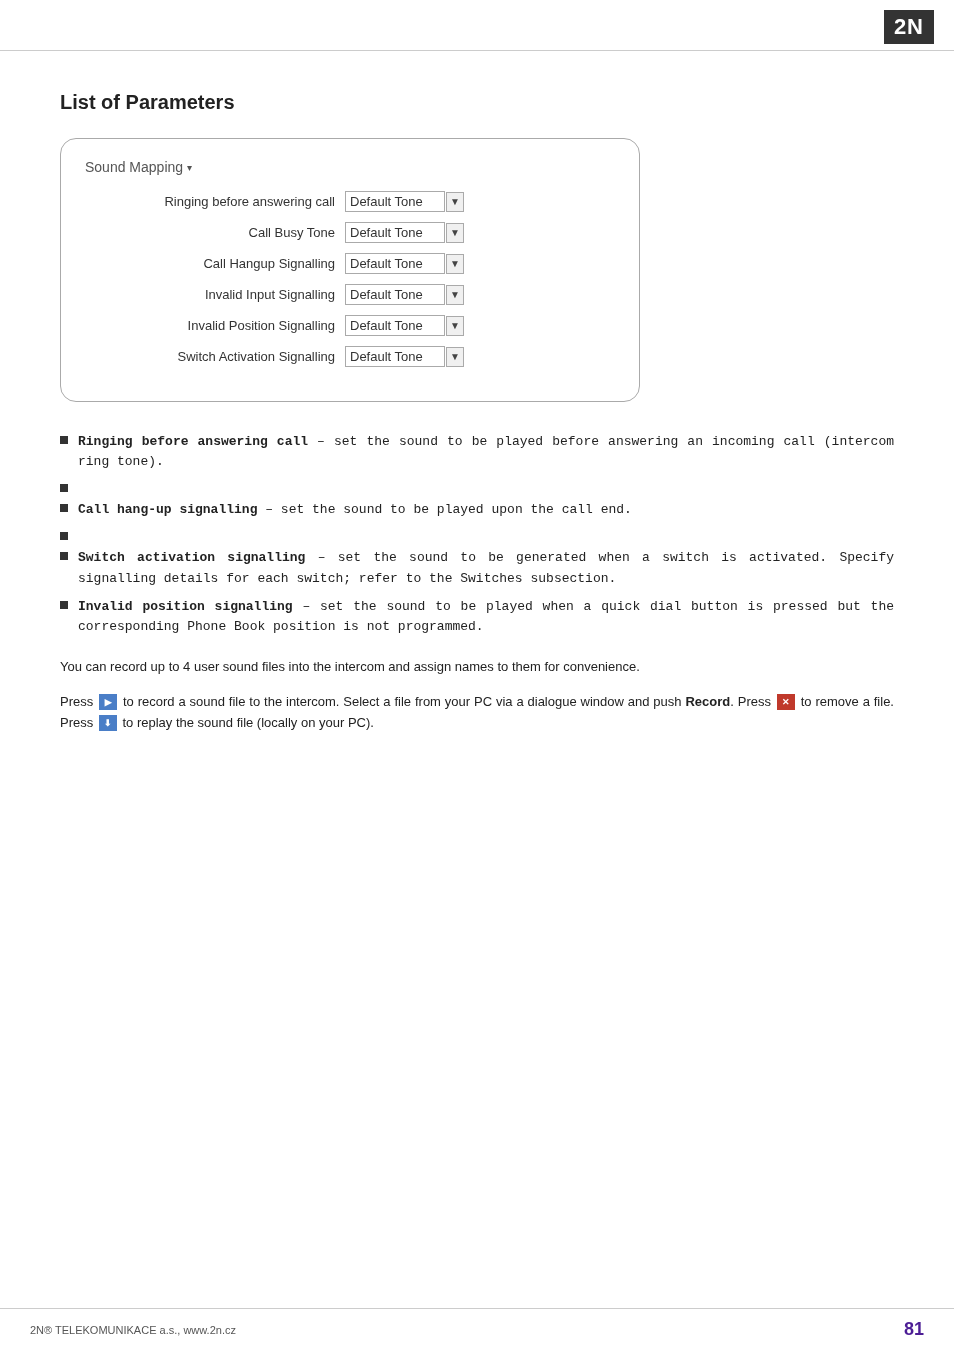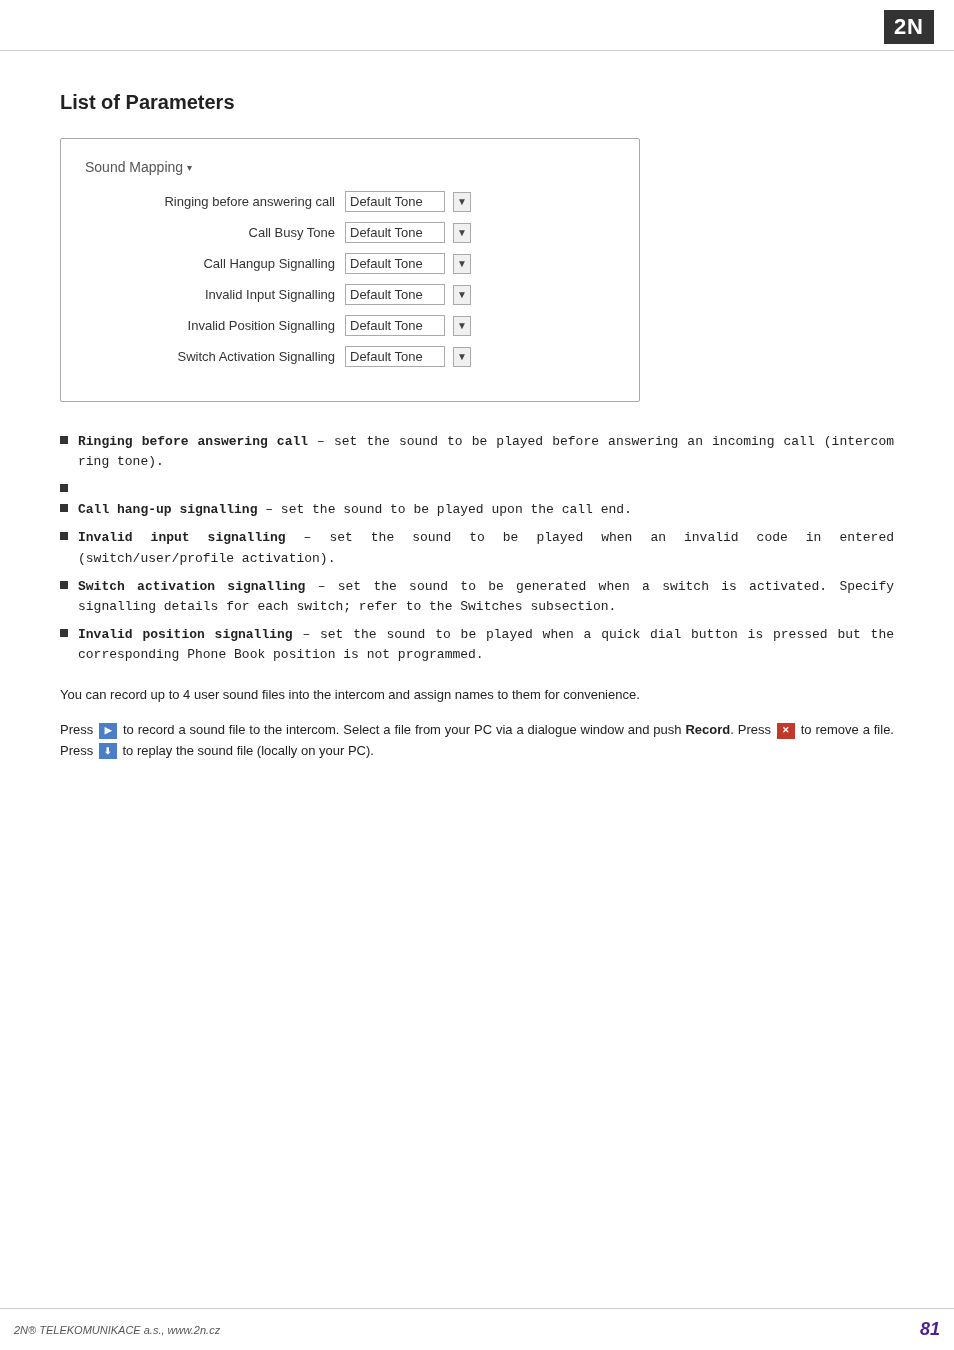--- a/index.html
+++ b/index.html
@@ -37,21 +37,21 @@
 
     .page-title {
       font-size: 20px;
       font-weight: bold;
       margin-bottom: 24px;
     }
 
     
     .sound-mapping-box {
       border: 1px solid #aaa;
-      border-radius: 2px;
+      border-radius: 16px;
       padding: 20px 24px 24px 24px;
       margin-bottom: 30px;
       max-width: 580px;
     }
     .sound-mapping-title {
       font-size: 14px;
       color: #555;
       margin-bottom: 16px;
       display: flex;
       align-items: center;
@@ -73,21 +73,21 @@
       text-align: right;
       width: 260px;
       padding-right: 10px;
       font-size: 13px;
       color: #333;
       flex-shrink: 0;
     }
     .param-select-wrapper {
       display: flex;
       align-items: center;
-      gap: 8px;
+      gap: 1px;
     }
     .param-value {
       border: 1px solid #aaa;
       background: #fff;
       font-size: 13px;
       padding: 2px 4px;
       min-width: 100px;
       color: #333;
     }
     .dropdown-btn {
@@ -162,27 +162,26 @@
       background: #4a7ec7;
     }
 
     
     .footer {
       position: absolute;
       bottom: 0;
       left: 0;
       right: 0;
       border-top: 1px solid #ccc;
-      padding: 10px 14px;
+      padding: 10px 30px;
       display: flex;
       justify-content: space-between;
       align-items: center;
       font-size: 11px;
       color: #555;
-      font-style: italic;
     }
     .footer-page {
       font-size: 18px;
       font-weight: bold;
       color: #4c1d95;
     }
   </style>
 </head>
 <body>
 
@@ -253,21 +252,20 @@
       </li>
       <li>
         <div class="bullet-square"></div>
       </li>
       <li>
         <div class="bullet-square"></div>
         <span class="desc-text"><strong>Call hang-up signalling</strong> – set the sound to be played upon the call end.</span>
       </li>
       <li>
         <div class="bullet-square"></div>
-        <span class="desc-text"><strong>Invalid input signalling</strong> – set the sound to be played when an invalid code in entered (switch/user/profile activation).</span>
       </li>
       <li>
         <div class="bullet-square"></div>
         <span class="desc-text"><strong>Switch activation signalling</strong> – set the sound to be generated when a switch is activated. Specify signalling details for each switch; refer to the Switches subsection.</span>
       </li>
       <li>
         <div class="bullet-square"></div>
         <span class="desc-text"><strong>Invalid position signalling</strong> – set the sound to be played when a quick dial button is pressed but the corresponding Phone Book position is not programmed.</span>
       </li>
     </ul>

